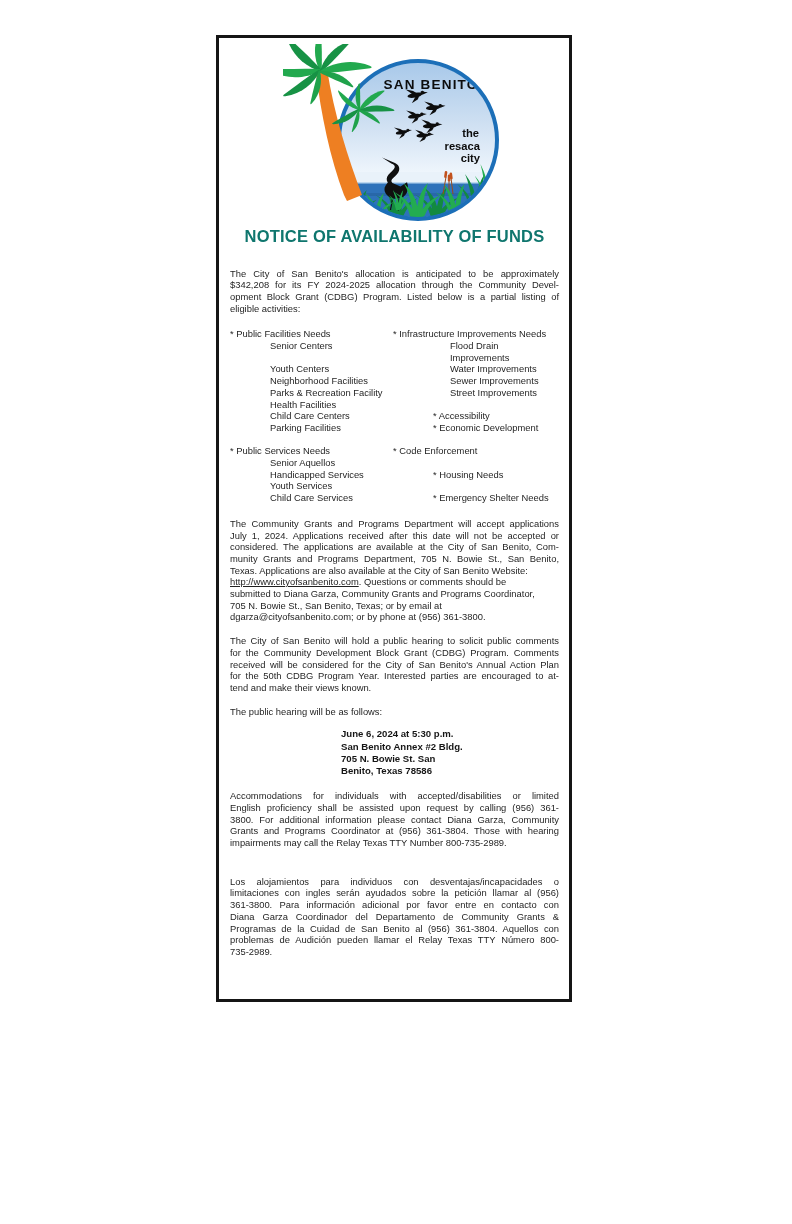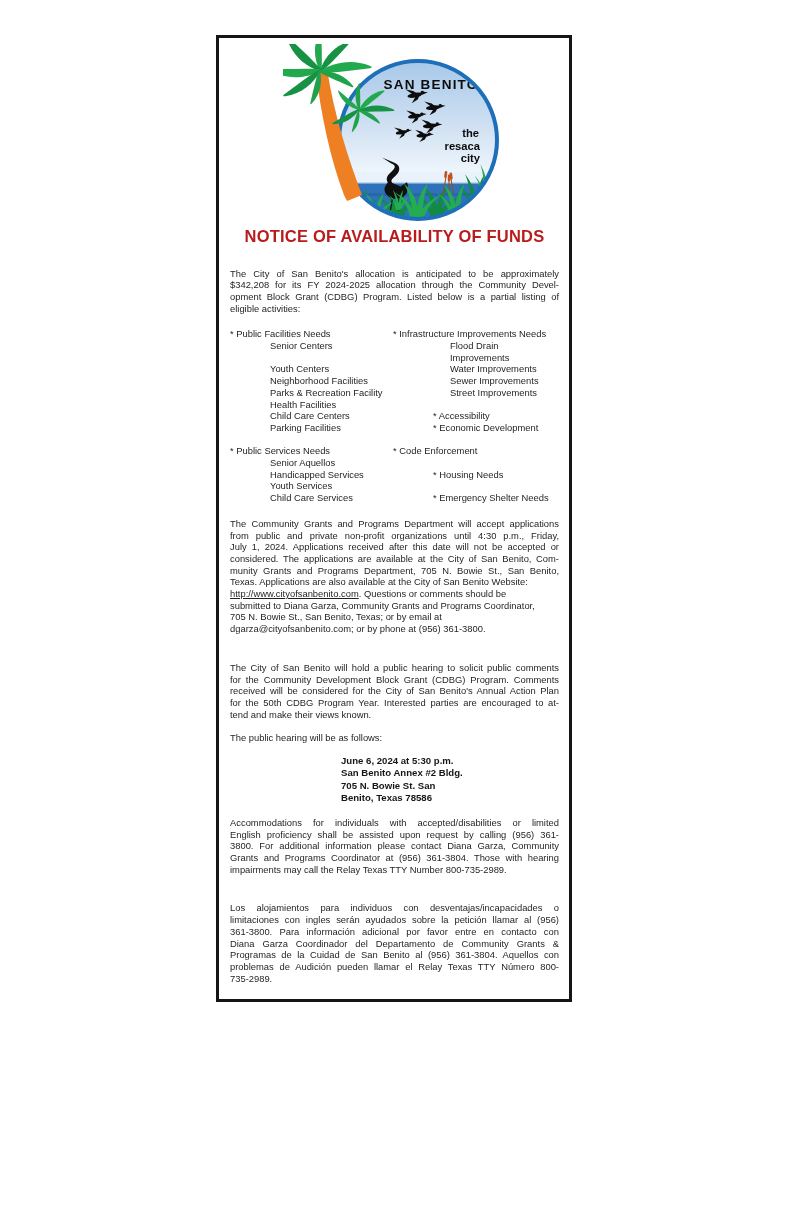--- a/index.html
+++ b/index.html
@@ -9,34 +9,34 @@
     color:#1f1f1f;position:relative;
   }
   .notice{
     position:absolute;left:216px;top:35px;width:356px;height:967px;
     border:3px solid #151515;background:#fff;box-sizing:border-box;
   }
   .content{padding:6px 10px 0 11px;}
   .logo-wrap{width:224px;height:178px;margin:0 auto;}
   .doc-title{
     margin-top:6px;text-align:center;font-weight:700;
-    font-size:16.5px;line-height:17.5px;letter-spacing:.2px;color:#b91c1c;
+    font-size:16.5px;line-height:17.5px;letter-spacing:.2px;color:#0f766e;
     white-space:nowrap;
   }
   .p{font-size:9.4px;line-height:11.7px;}
   .jl{text-align:justify;text-align-last:justify;}
   .sec-intro{margin-top:22px;}
   .list{margin-top:14px;}
   .row{display:flex;min-height:11.7px;}
   .cl{flex:0 0 163px;}
   .cr{flex:1 1 auto;}
   .ind40{padding-left:40px;}
   .ind17{padding-left:17px;}
   .sec-app{margin-top:14px;}
-  .sec-hear{margin-top:27px;}
+  .sec-hear{margin-top:12px;}
   .follows{margin-top:12px;}
   .details{
     margin-top:11px;margin-left:111px;font-weight:700;
     font-size:9.6px;line-height:12.2px;color:#161616;
   }
   .sec-acc{margin-top:13px;}
   .sec-es{margin-top:27px;}
   .u{text-decoration:underline;}
 </style>
 </head>
@@ -206,21 +206,20 @@
           <div class="p cr"></div>
         </div>
       <div class="row">
           <div class="p cl ind40">Child Care Services</div>
           <div class="p cr">* Emergency Shelter Needs</div>
         </div>
     </div>
 
     <div class="sec-app">
       <div class="p jl">The Community Grants and Programs Department will accept applications</div>
-      <div class="p jl">from public and private non-profit organizations until 4:30 p.m., Friday,</div>
       <div class="p jl">July 1, 2024. Applications received after this date will not be accepted or</div>
       <div class="p jl">considered. The applications are available at the City of San Benito, Com-</div>
       <div class="p jl">munity Grants and Programs Department, 705 N. Bowie St., San Benito,</div>
       <div class="p">Texas. Applications are also available at the City of San Benito Website:</div>
       <div class="p"><span class="u">http://www.cityofsanbenito.com</span><span>. Questions or comments should be</span></div>
       <div class="p">submitted to Diana Garza, Community Grants and Programs Coordinator,</div>
       <div class="p">705 N. Bowie St., San Benito, Texas; or by email at</div>
       <div class="p">dgarza@cityofsanbenito.com; or by phone at (956) 361-3800.</div>
     </div>
 

